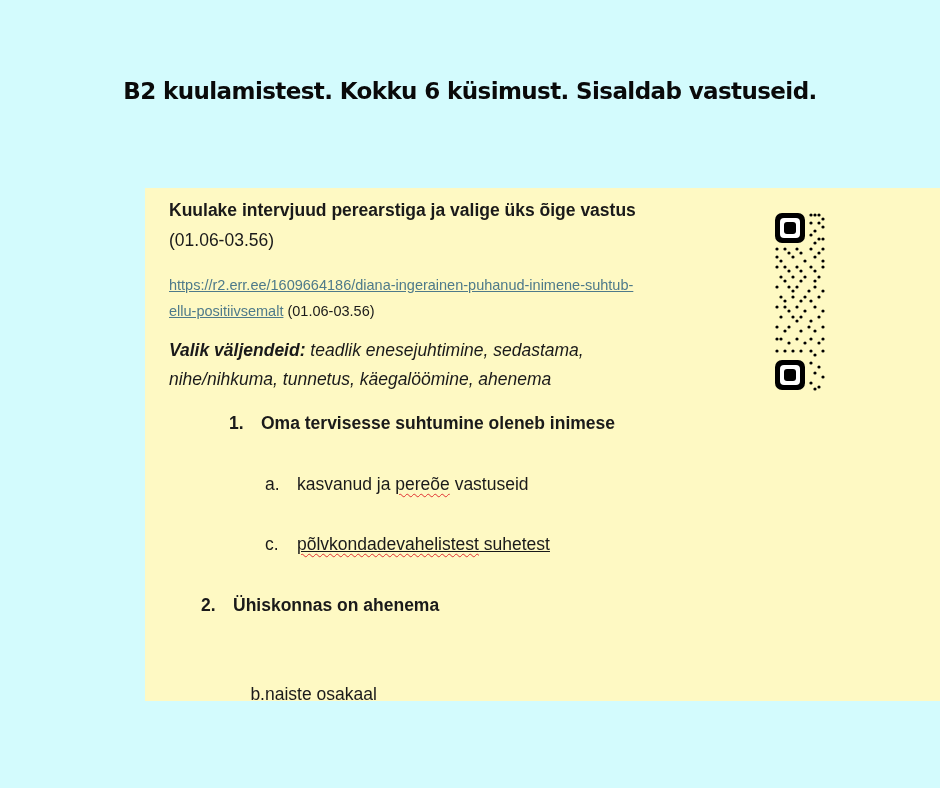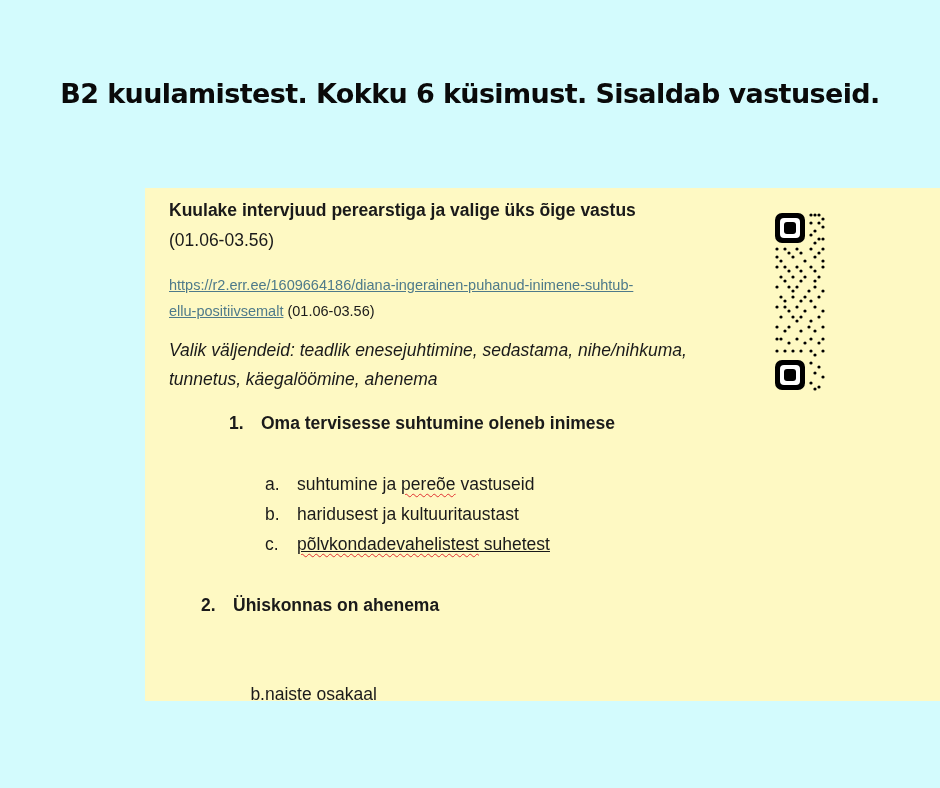--- a/index.html
+++ b/index.html
@@ -7,21 +7,21 @@
       width: 940px; height: 788px; overflow: hidden;
       background: #d3fbfd;
       font-family: "Liberation Sans", sans-serif;
       position: relative;
       color: #111;
     }
     .headline {
       position: absolute; left: 0; top: 78px; width: 940px;
       text-align: center;
       font-family: "DejaVu Sans", sans-serif;
-      font-weight: bold; font-size: 27px; letter-spacing: -0.6px;
+      font-weight: bold; font-size: 23px; letter-spacing: -0.6px;
       color: #0a0a0a;
     }
     .card {
       position: absolute; left: 145px; top: 188px;
       width: 820px; height: 513px;
       background: #fef9c3; overflow: hidden;
     }
     .card-title {
       position: absolute; left: 24px; top: 12px;
       font-weight: bold; font-size: 17.5px; color: #1a1a1a;
@@ -32,21 +32,21 @@
     }
     .link-block {
       position: absolute; left: 24px; top: 84px; width: 580px;
       font-size: 14.5px; line-height: 26px; color: #1a1a1a;
     }
     .link-block a { color: #4e7a8a; text-decoration: underline; }
     .phrases {
       position: absolute; left: 24px; top: 148px; width: 520px;
       font-size: 17.5px; line-height: 29px; font-style: italic; color: #1a1a1a;
     }
-    .phrases b { font-weight: normal; }
+    .phrases b { font-weight: bold; }
     .question {
       position: absolute; font-weight: bold; font-size: 17.5px; color: #1a1a1a;
     }
     .question .num { display: inline-block; width: 32px; }
     .option {
       position: absolute; font-size: 17.5px; color: #1a1a1a;
     }
     .option .letter { display: inline-block; width: 32px; }
     .spell {
       text-decoration: underline wavy #e03030;
@@ -180,24 +180,21 @@
         <circle cx="37" cy="171" r="1.6"></circle>
         <circle cx="45" cy="175" r="1.6"></circle>
         <circle cx="41" cy="177" r="1.6"></circle>
     </g>
   </svg>
 
   <div class="question" style="left:56px; top:225px;margin-left:28px;">
     <span class="num">1.</span><span>Oma tervisesse suhtumine oleneb inimese</span>
   </div>
   <div class="option" style="left:120px; top:286px;">
-    <span class="letter">a.</span><span>suhtumine ja </span><span class="spell">pereõe</span><span> vastuseid</span>
-  </div>
-  <div class="option" style="left:120px; top:316px;">
-    <span class="letter">b.</span><span>haridusest ja kultuuritaustast</span>
+    <span class="letter">a.</span><span>kasvanud ja </span><span class="spell">pereõe</span><span> vastuseid</span>
   </div>
   <div class="option" style="left:120px; top:346px;text-decoration:underline;">
     <span class="letter">c.</span><span class="spell">põlvkondadevahelistest</span><span> suhetest</span>
   </div>
 
   <div class="question" style="left:56px; top:407px;">
     <span class="num">2.</span><span>Ühiskonnas on ahenema</span>
   </div>
   <div class="option" style="left:88px; top:496px;text-align:right;">
     <span class="letter">b.</span><span>naiste osakaal</span>

